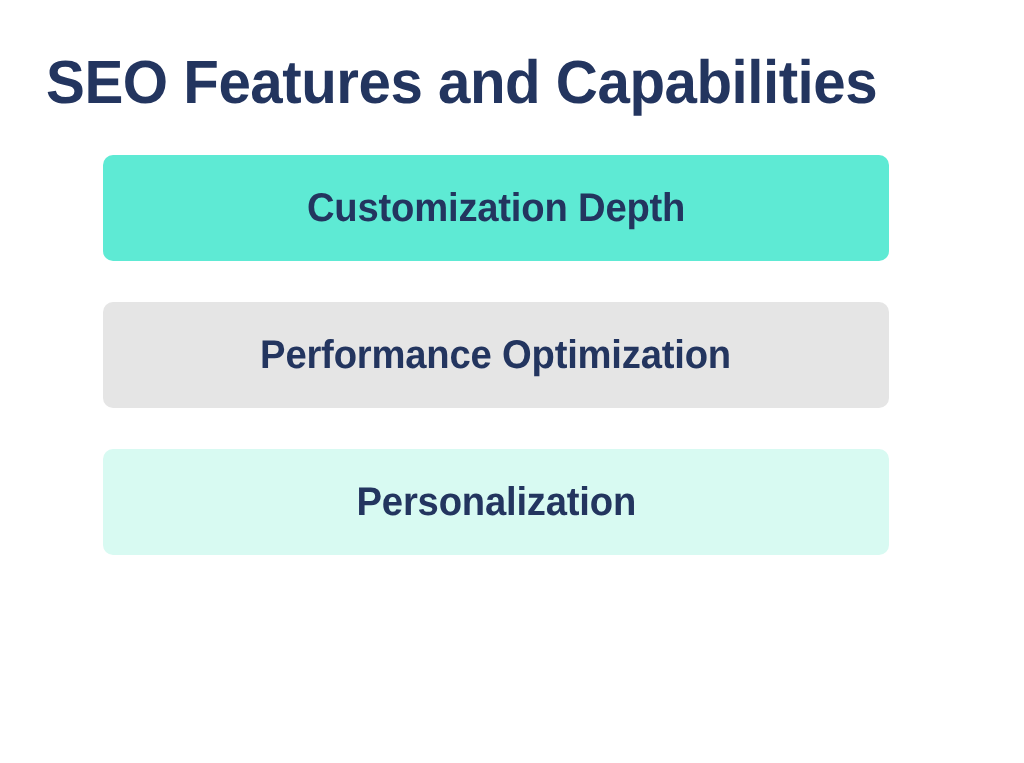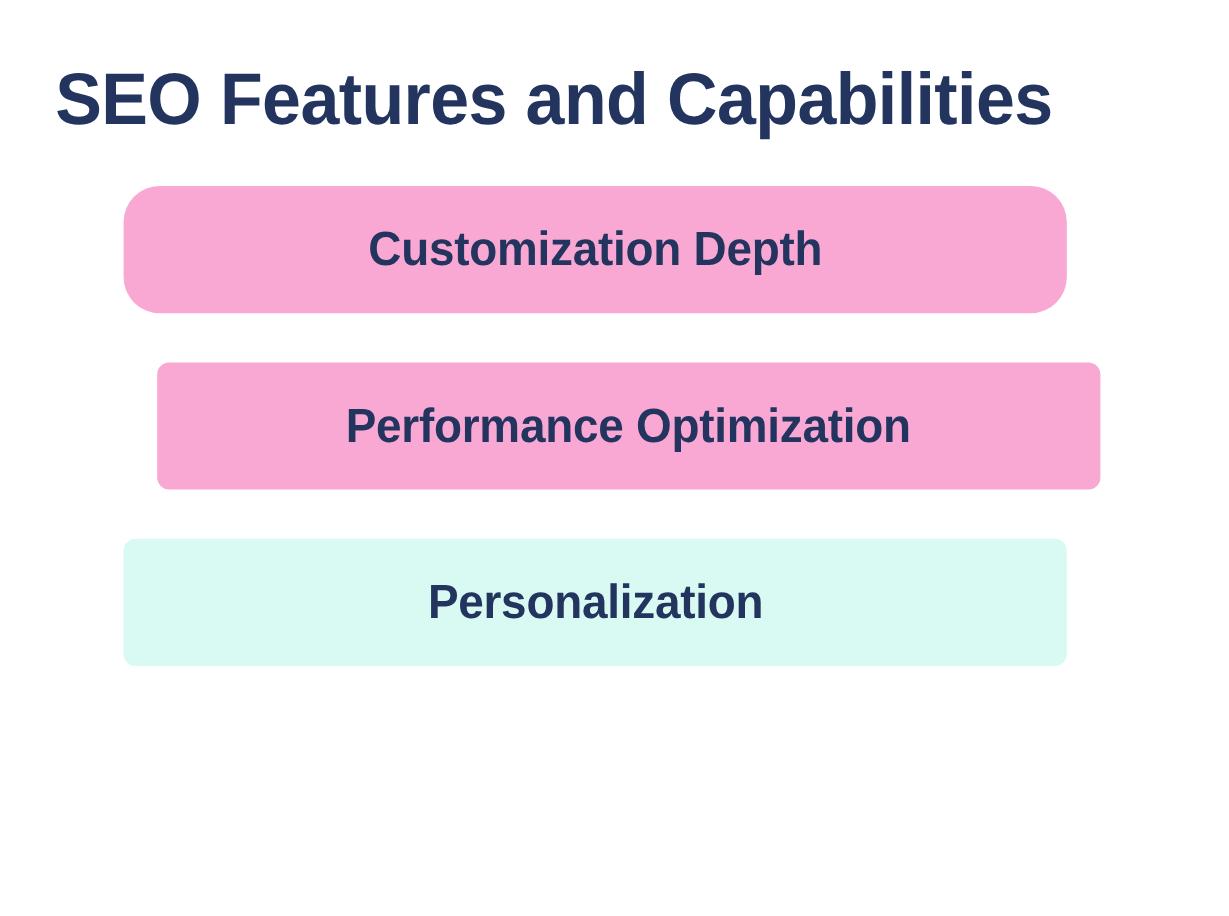--- a/index.html
+++ b/index.html
@@ -85,25 +85,25 @@
 </head>
 <body style="background: rgb(255, 255, 255);">
 
 <div class="slide" style="background: rgb(255, 255, 255);">
 
   <h1 class="slide-title" style="color: rgb(35, 53, 95);">SEO Features and Capabilities</h1>
 
   <div class="card-list">
 
 
-    <div class="feature-card" style="background: #f9a8d4; border-radius: 30px;">
+    <div class="feature-card" style="background: #5eead4;">
       <span class="feature-card-label" style="color: rgb(35, 53, 95);">Customization Depth</span>
     </div>
 
-    <div class="feature-card" style="background: #f9a8d4; margin-left: 28px;">
+    <div class="feature-card" style="background: #e5e5e5;">
       <span class="feature-card-label" style="color: rgb(35, 53, 95);">Performance Optimization</span>
     </div>
 
     <div class="feature-card" style="background: rgb(216, 250, 242);">
       <span class="feature-card-label" style="color: rgb(35, 53, 95);">Personalization</span>
     </div>
 
   </div>
 
 </div>

